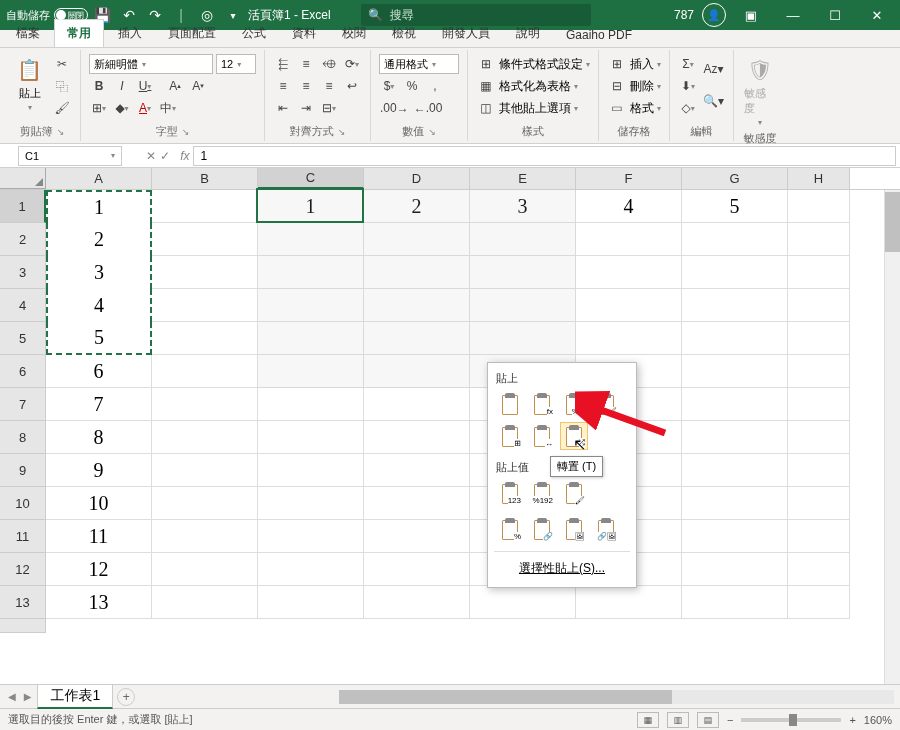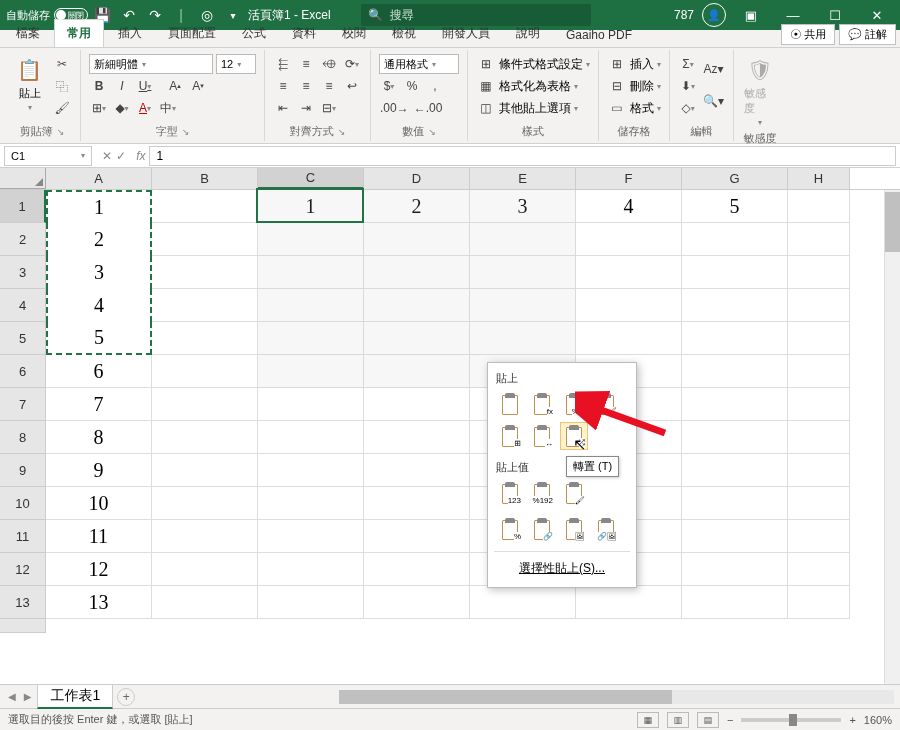--- a/index.html
+++ b/index.html
@@ -25,21 +25,21 @@
 .rgroup-label{text-align:center;font-size:11px;color:#666;padding:2px 0;display:flex;align-items:center;justify-content:center;gap:4px}
 .bigbtn{display:flex;flex-direction:column;align-items:center;gap:2px;padding:2px;font-size:11px;width:36px}
 .bigbtn .ico{width:28px;height:28px;display:flex;align-items:center;justify-content:center;font-size:20px}
 .stack{display:flex;flex-direction:column;gap:2px}
 .row{display:flex;gap:3px;align-items:center}
 .smallbtn{min-width:20px;height:20px;display:flex;align-items:center;justify-content:center;font-size:12px;color:#444;border:1px solid transparent}
 .combo{border:1px solid #bbb;background:#fff;height:20px;display:flex;align-items:center;padding:0 4px;font-size:11px;gap:4px}
 .expand{font-size:8px;color:#888}
 .dlglaunch{font-size:9px;color:#888;cursor:pointer}
 .namebox-row{height:24px;background:#fff;border-bottom:1px solid #d0d0d0;display:flex;align-items:center}
-.namebox{width:88px;border:1px solid #ccc;height:20px;margin:0 4px;display:flex;align-items:center;padding:0 6px;justify-content:space-between;font-size:11px}
+.namebox{width:104px;border:1px solid #ccc;height:20px;margin:0 18px;display:flex;align-items:center;padding:0 6px;justify-content:space-between;font-size:11px}
 .fx-btns{display:flex;gap:4px;padding:0 6px;color:#888;font-size:12px}
 .fx-label{font-style:italic;color:#888;padding:0 4px}
 .formula-bar{flex:1;border:1px solid #ccc;height:20px;margin-right:4px;padding:0 6px;font-size:12px;display:flex;align-items:center}
 .grid-area{position:relative;height:516px;overflow:hidden;background:#fff}
 .col-headers{display:flex;height:22px;border-bottom:1px solid #ccc}
 .corner{width:46px;background:#e6e6e6;border-right:1px solid #aaa;border-bottom:1px solid #aaa;position:relative}
 .corner::after{content:"";position:absolute;right:2px;bottom:2px;border-left:8px solid transparent;border-bottom:8px solid #888}
 .colh{width:106px;background:#e6e6e6;border-right:1px solid #ccc;display:flex;align-items:center;justify-content:center;font-size:13px;color:#333}
 .colh.sel{background:#d2d2d2;border-bottom:2px solid #217346}
 .grid-body{display:flex}
@@ -119,24 +119,20 @@
   <div class="tab active">常用</div>
   <div class="tab">插入</div>
   <div class="tab">頁面配置</div>
   <div class="tab">公式</div>
   <div class="tab">資料</div>
   <div class="tab">校閱</div>
   <div class="tab">檢視</div>
   <div class="tab">開發人員</div>
   <div class="tab">說明</div>
   <div class="tab">Gaaiho PDF</div>
-  <div class="share-area">
-    <div class="share-btn">☉ <span>共用</span></div>
-    <div class="share-btn">💬 <span>註解</span></div>
-  </div>
 </div>
 
 <div class="ribbon">
   <div class="rgroup">
     <div class="rgroup-content">
       <div class="bigbtn">
         <div class="ico">📋</div>
         <span>貼上</span>
         <span class="expand">▾</span>
       </div>
@@ -620,21 +616,21 @@
           <div class="clipboard-icon">
             <div class="clip-board"></div>
             <div class="clip-clip"></div>
             <div class="clip-badge">🔗🖼</div>
           </div>
         </div>
     </div>
     <div class="cm-sep"></div>
     <div class="cm-link"><span>選擇性貼上(S)...</span></div>
   </div>
-  <div class="tooltip" style="left:566px;top:288px">轉置 (T)</div>
+  <div class="tooltip" style="left:550px;top:288px">轉置 (T)</div>
   <div class="cursor" style="left:573px;top:267px">↖</div>
 
   <svg class="arrow" style="left:575px;top:220px" width="100" height="60">
     <defs>
         <marker id="ah" markerWidth="10" markerHeight="10" refX="2" refY="3" orient="auto">
           <path d="M0,0 L0,6 L8,3 z" fill="#e81123"></path>
         </marker>
       </defs>
     <line x1="90" y1="45" x2="15" y2="18" stroke="#e81123" stroke-width="7" marker-end="url(#ah)"></line>
   </svg>

